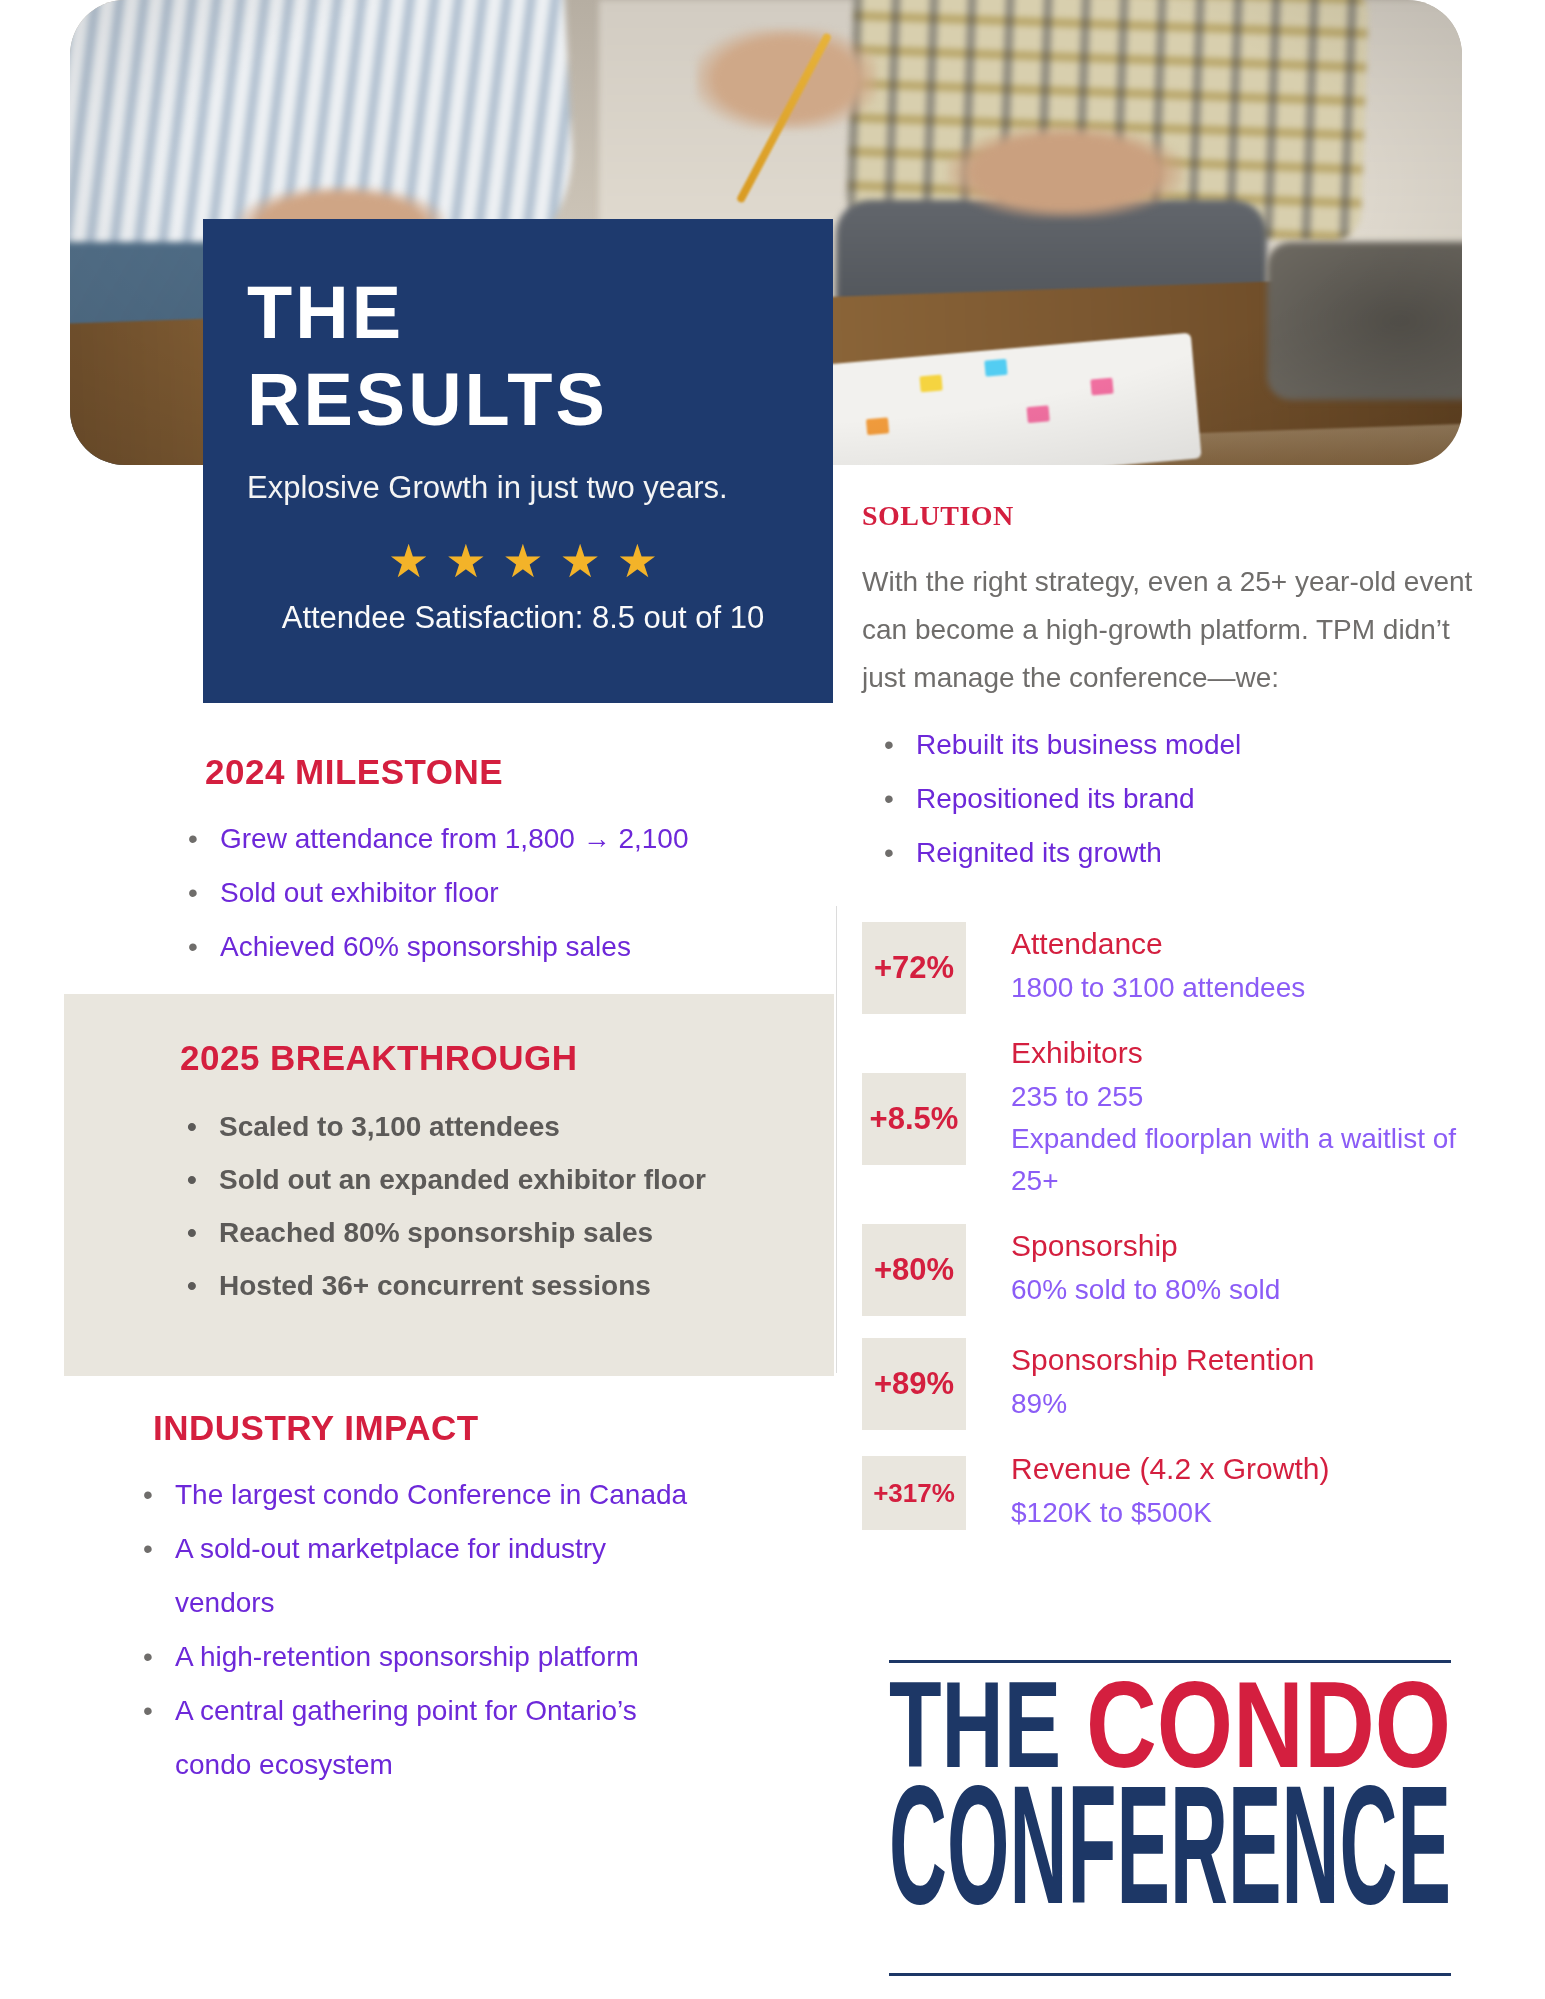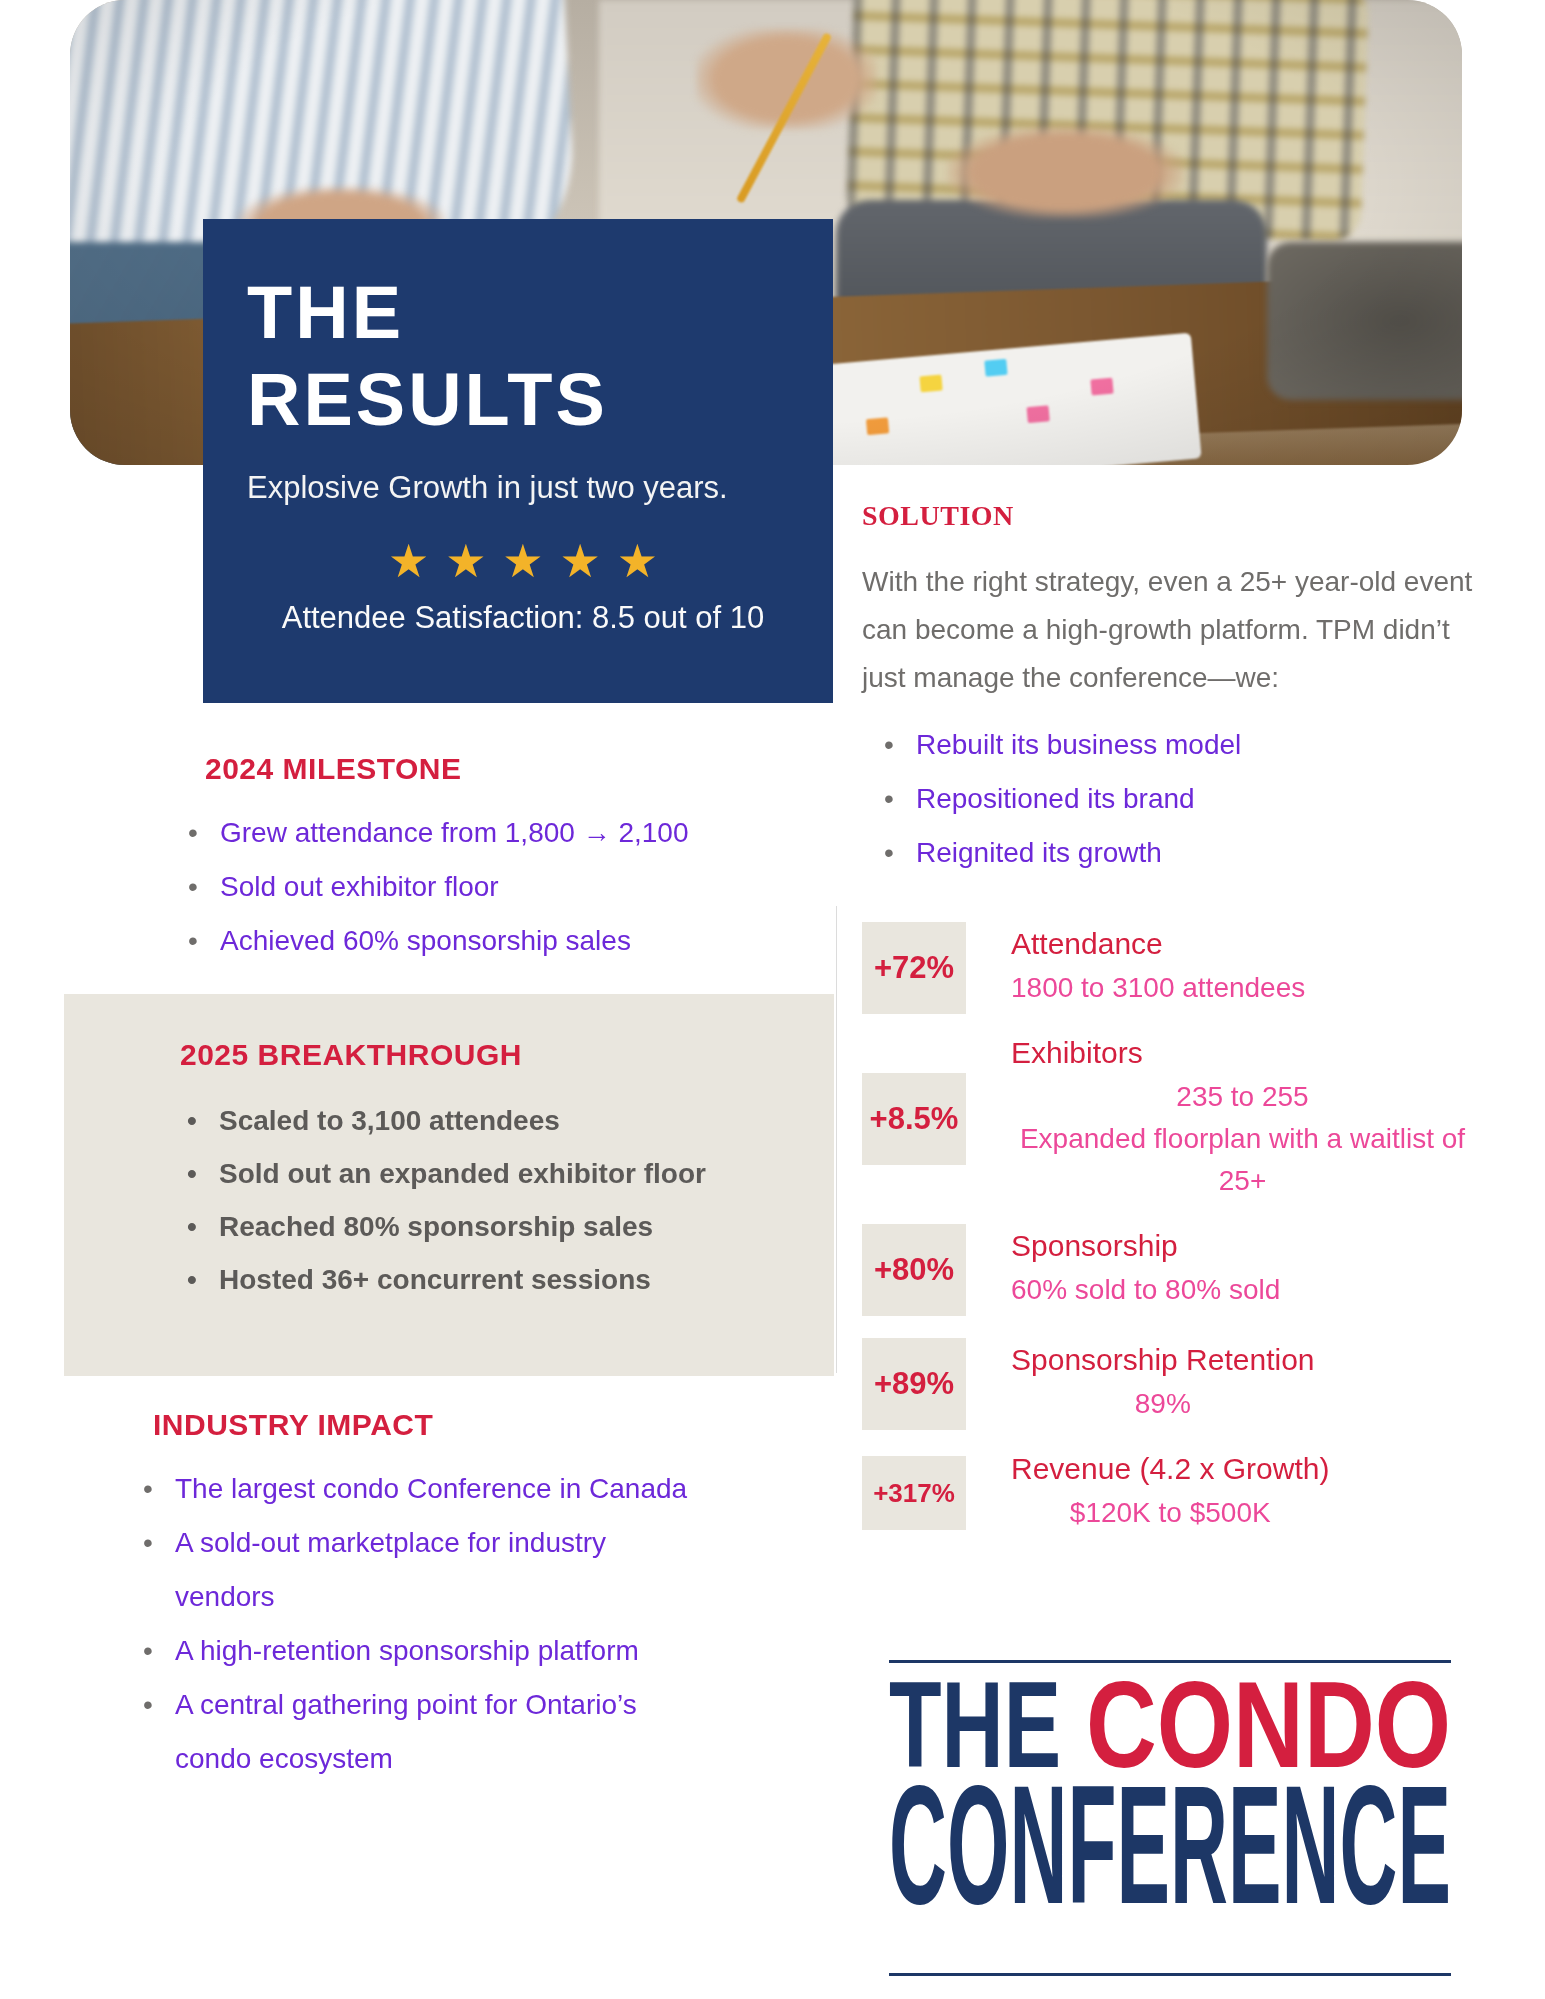--- a/index.html
+++ b/index.html
@@ -67,21 +67,21 @@
     position:absolute; left:203px; top:219px; width:630px; height:484px;
     background:#1e3a6e; color:#ffffff; padding:50px 34px 0 44px;
   }
   .hero-title{ font-size:74px; font-weight:700; letter-spacing:3px; line-height:1.18; }
   .hero-sub{ margin-top:26px; font-size:31px; font-weight:400; color:#f4f4f4; }
   .stars{ margin-top:28px; text-align:center; color:#f3b329; font-size:46px;
     letter-spacing:16px; text-indent:16px; }
   .satisfaction{ margin-top:12px; text-align:center; font-size:31px; color:#fafafa; }
 
   
-  .sec-heading{ color:#d41f3f; font-weight:700; font-size:30px; letter-spacing:0.5px; }
+  .sec-heading{ color:#d41f3f; font-weight:700; font-size:35px; letter-spacing:0.5px; }
   ul.bullets{ list-style:none; margin-top:20px; }
   ul.bullets li{
     position:relative; padding-left:40px; font-size:28px; color:#6d28d9;
     line-height:54px; }
   ul.bullets li::before{
     content:"•"; position:absolute; left:8px; color:#6f6d6b; }
   ul.bullets.bold li{ font-weight:700; color:#5c5a58; line-height:53px; }
   ul.bullets.bold li::before{ color:#5c5a58; }
 
   .sec-milestone{ position:absolute; left:205px; top:752px; width:620px; }
@@ -109,21 +109,21 @@
   
   .stats{ margin-top:42px; }
   .stat-row{ display:flex; align-items:center; margin-bottom:22px; }
   .stat-box{
     flex:none; width:104px; min-height:92px; background:#e9e6de;
     display:flex; align-items:center; justify-content:center;
     color:#d41f3f; font-weight:700; font-size:31px; }
   .stat-row.small .stat-box{ min-height:74px; font-size:26px; }
   .stat-text{ margin-left:45px; }
   .stat-title{ color:#d41f3f; font-size:30px; font-weight:400; margin-bottom:6px; }
-  .stat-line{ color:#ec4899; font-size:28px; line-height:42px;text-align:center; }
+  .stat-line{ color:#8b5cf6; font-size:28px; line-height:42px; }
 
   
   .logo{ position:absolute; left:889px; top:1660px; width:562px; }
   .logo-rule{ height:3px; background:#1d3766; }
   .logo-svg{ display:block; }
 </style>
 </head>
 <body>
 
 <div class="hero-photo">

